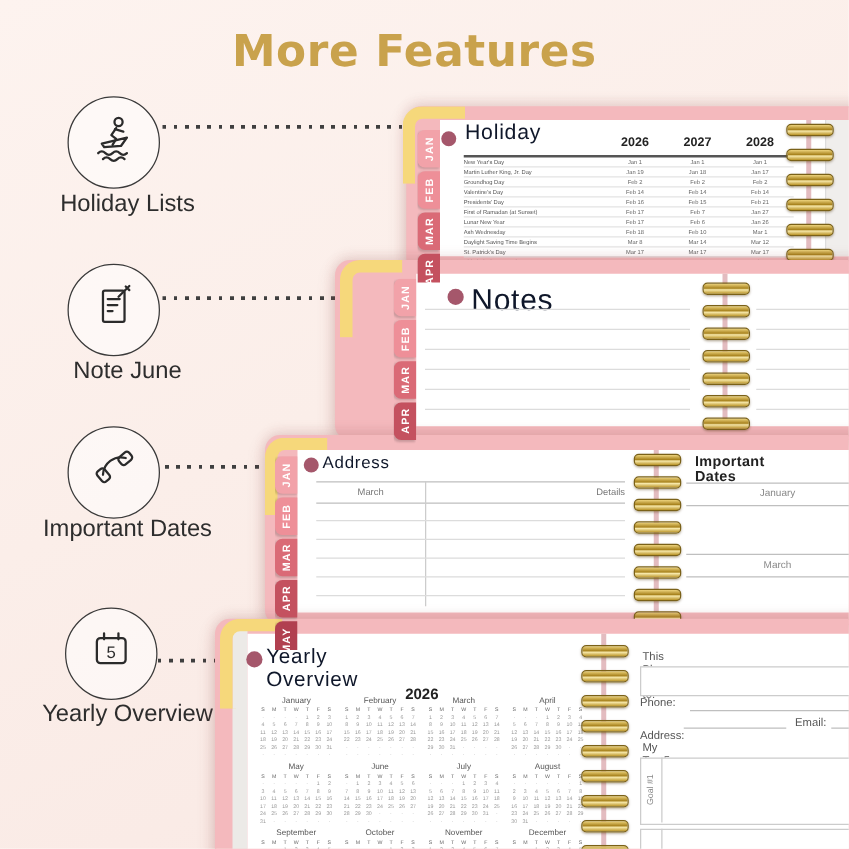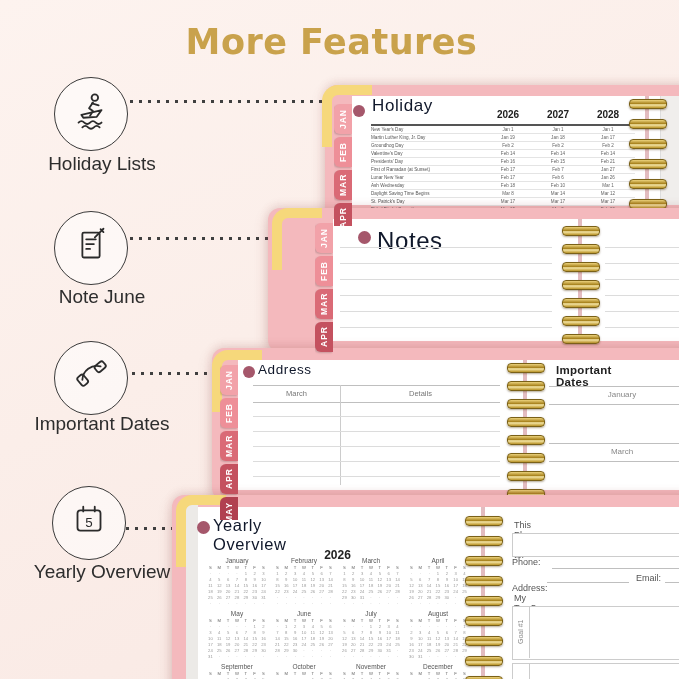--- a/index.html
+++ b/index.html
@@ -74,21 +74,21 @@
   .lines{position:absolute;display:flex;flex-direction:column;}
   .rule{height:1px;background:#dcdcdc;flex:none;}
   #nl-left{left:340px;top:247px;width:212px;row-gap:15px;}
   #nl-right{left:605px;top:247px;width:90px;row-gap:15px;}
   #ct-rows{left:253px;top:416px;width:247px;row-gap:14px;}
   .linee{position:absolute;height:1px;background:#bfbfbf;}
   
   #ct-top{left:253px;top:385px;width:247px;} #ct-head{left:253px;top:402px;width:247px;}
   #ct-div{left:340px;top:385px;width:1px;height:100px;background:#cccccc;}
   .ct-col{position:absolute;top:389px;font-size:7.5px;color:#777;text-align:center;}
-  #ct-name{left:253px;width:87px;} #ct-details{left:341px;width:159px;}
+  #ct-name{left:253px;width:87px;} #ct-details{left:341px;width:159px;text-align:right;}
   #impd-title{left:556px;top:364px;font-size:11.5px;font-weight:bold;color:#222;letter-spacing:.3px;}
   #id-l1{left:549px;top:386px;width:146px;} #id-l2{left:549px;top:404px;width:146px;}
   #id-l3{left:549px;top:443px;width:146px;} #id-l4{left:549px;top:461px;width:146px;}
   .id-month{position:absolute;left:549px;width:146px;text-align:center;font-size:8px;color:#888;}
   #id-jan{top:390px;} #id-mar{top:447px;}
   
   #yr-year{left:206px;top:548px;width:263px;text-align:center;font-size:12px;font-weight:bold;color:#222;}
   #cal-grid{left:206px;top:556px;display:grid;grid-template-columns:repeat(4,62px);column-gap:5px;row-gap:8px;}
   .mini-cal{width:62px;height:45px;overflow:visible;}
   .mc-name{text-align:center;font-size:6.5px;color:#555;height:9px;line-height:9px;}

